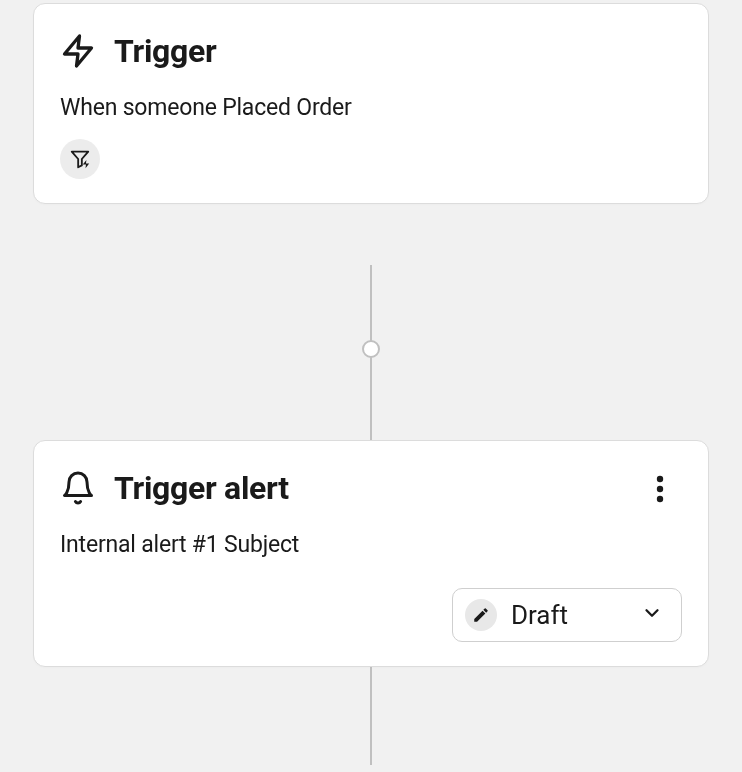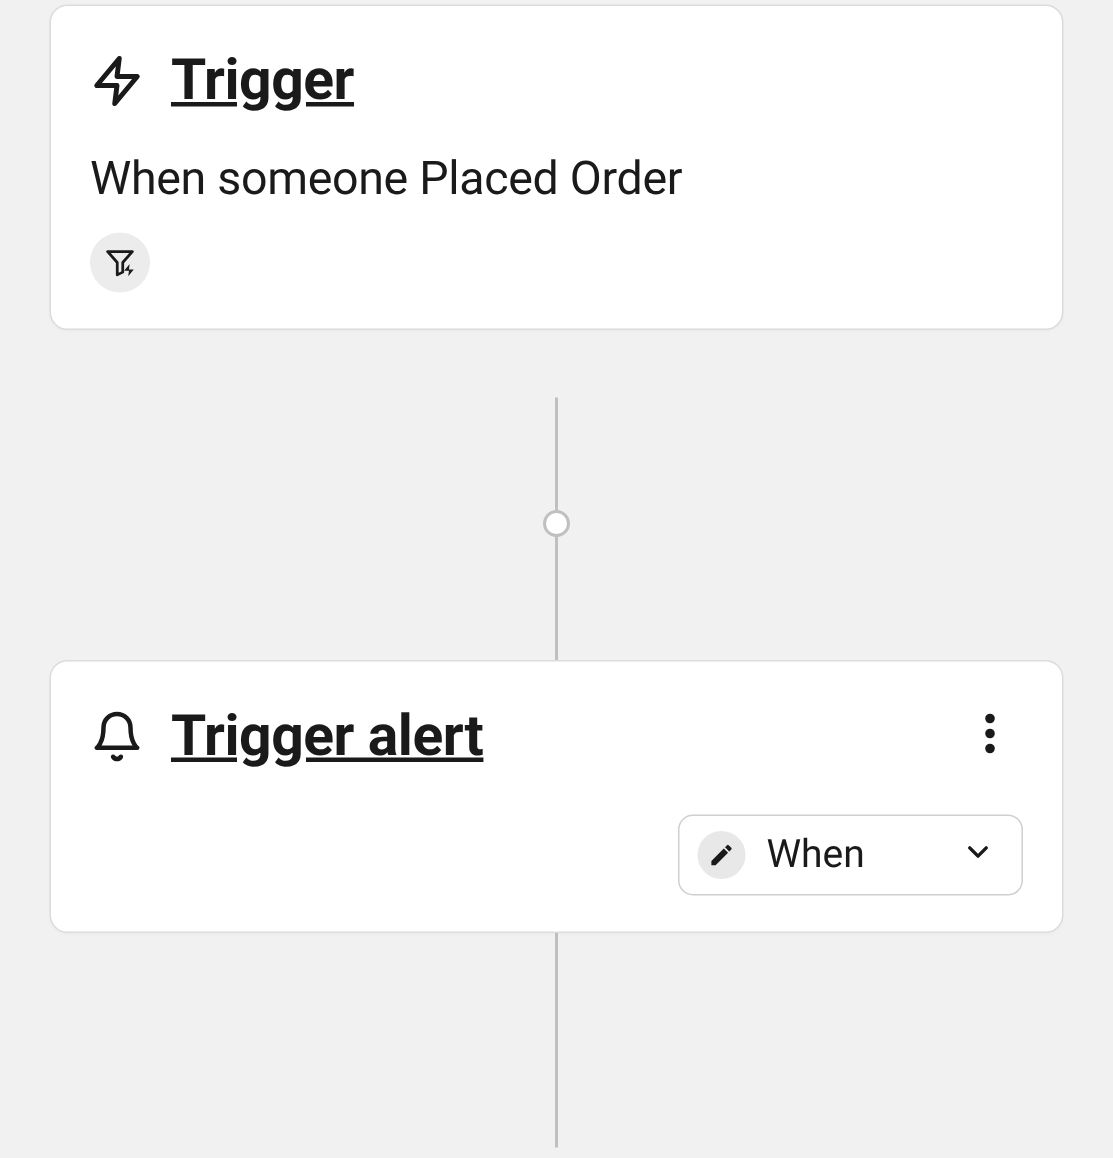--- a/index.html
+++ b/index.html
@@ -71,28 +71,27 @@
       display: flex;
       align-items: center;
       justify-content: center;
       flex-shrink: 0;
     }
     .card-header-icon svg {
       width: 36px;
       height: 36px;
     }
     .card-title {
-      font-size: 38px;
+      font-size: 32px;
       font-weight: 700;
       color: #1a1a1a;
       letter-spacing: -0.3px;
-      text-decoration: underline;
     }
     .card-body {
-      font-size: 31px;
+      font-size: 23px;
       font-weight: 400;
       color: #1a1a1a;
       margin-bottom: 18px;
       letter-spacing: -0.2px;
     }
     .filter-badge {
       width: 40px;
       height: 40px;
       border-radius: 50%;
       background: #ececec;
@@ -202,29 +201,30 @@
     </button>
     <div class="card-header">
       <span class="card-header-icon">
         <svg viewBox="0 0 24 24" fill="none" stroke="#1a1a1a" stroke-width="2" stroke-linecap="round" stroke-linejoin="round">
           <path d="M18 8a6 6 0 0 0-12 0c0 7-3 9-3 9h18s-3-2-3-9"></path>
           <path d="M13.73 21a2 2 0 0 1-3.46 0"></path>
         </svg>
       </span>
       <span class="card-title">Trigger alert</span>
     </div>
+    <div class="card-body">Internal alert #1 Subject</div>
     <div class="card-footer">
       <div class="status-dropdown">
         <div class="status-left">
           <span class="status-icon-circle">
             <svg viewBox="0 0 24 24" fill="#1a1a1a">
               <path d="M3 17.25V21h3.75L17.81 9.94l-3.75-3.75L3 17.25zM20.71 7.04a1 1 0 0 0 0-1.41l-2.34-2.34a1 1 0 0 0-1.41 0l-1.83 1.83 3.75 3.75 1.83-1.83z"></path>
             </svg>
           </span>
-          <span class="status-label">When</span>
+          <span class="status-label">Draft</span>
         </div>
         <span class="status-chevron">
           <svg viewBox="0 0 24 24" fill="none" stroke="#1a1a1a" stroke-width="2.5" stroke-linecap="round" stroke-linejoin="round">
             <polyline points="6 9 12 15 18 9"></polyline>
           </svg>
         </span>
       </div>
     </div>
   </div>
 

